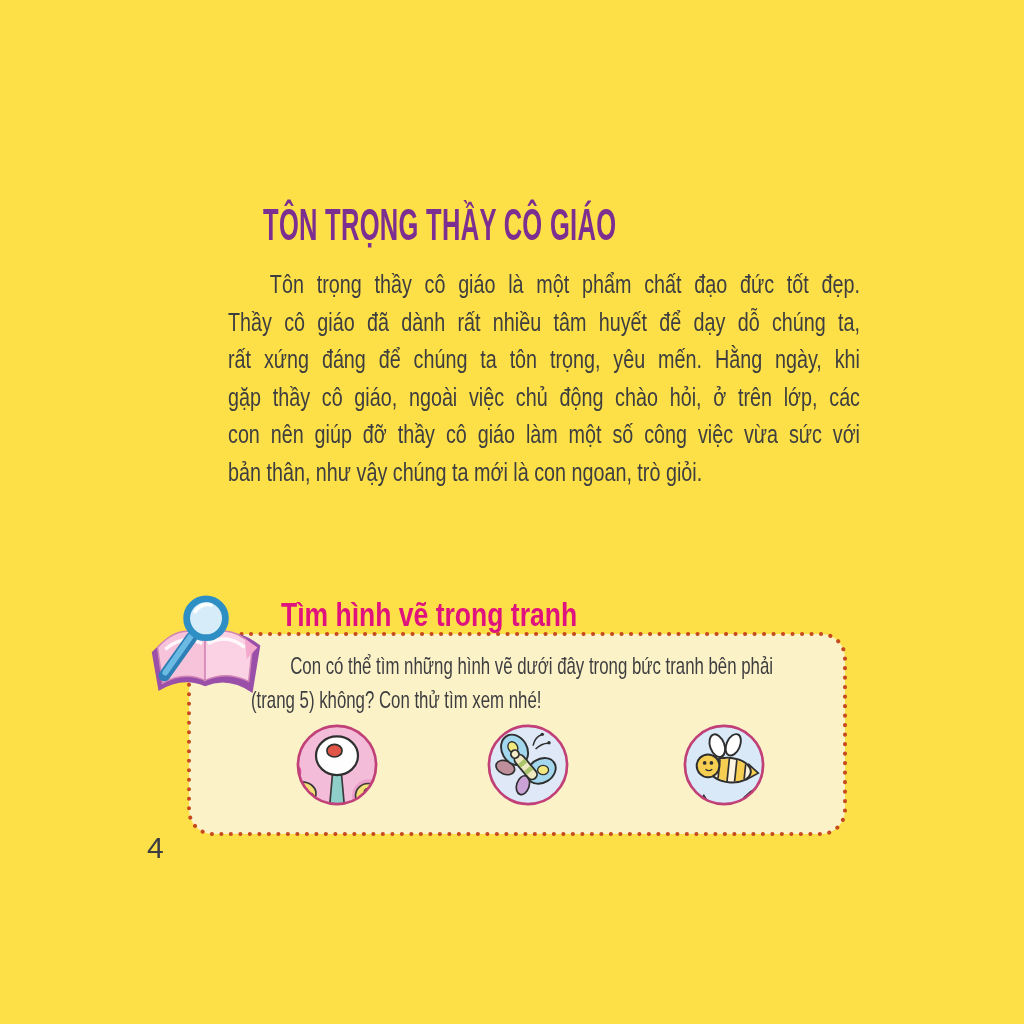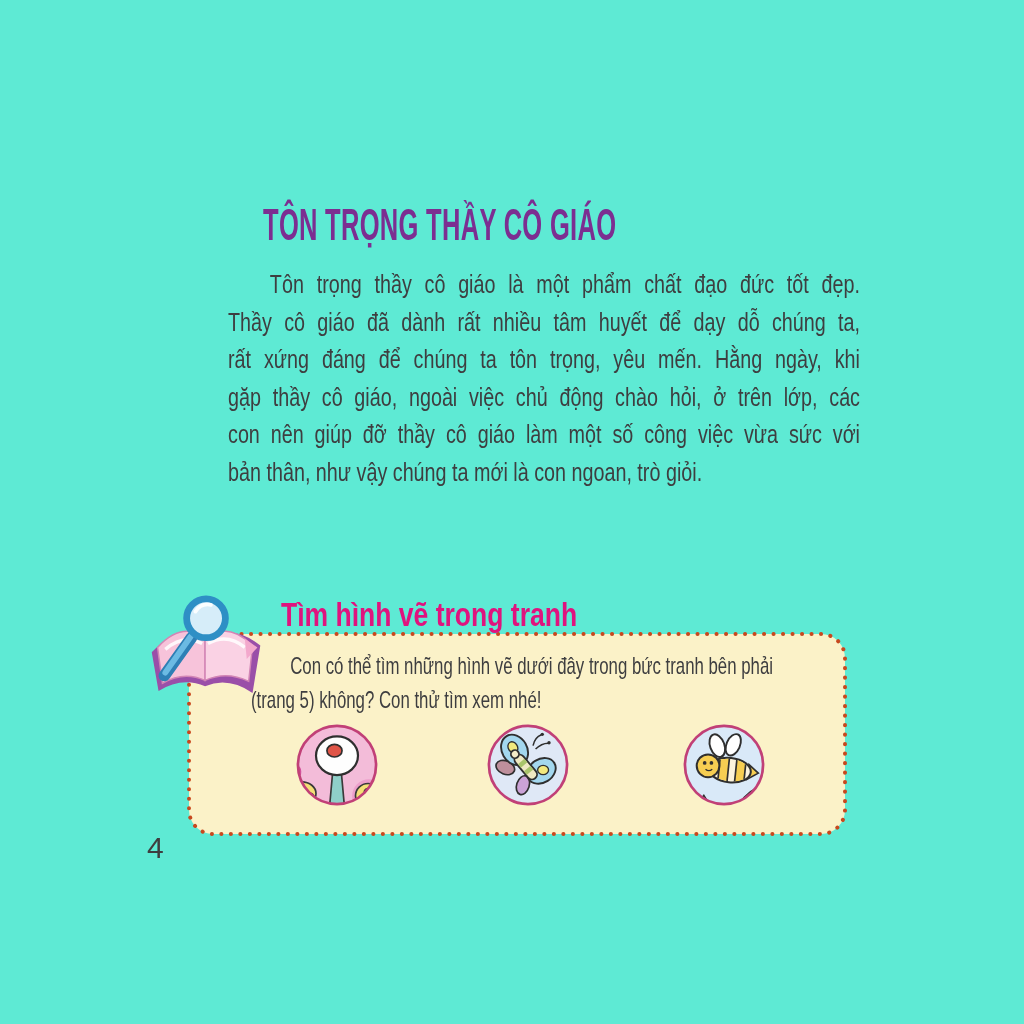--- a/index.html
+++ b/index.html
@@ -1,17 +1,17 @@
 <!DOCTYPE html>
 <html><head>
 <meta charset="utf-8">
 <style>
   html,body{margin:0;padding:0;background:#ffffff;}
   .page{
-    position:relative;width:1024px;height:1024px;background:#5eead4;overflow:hidden;
+    position:relative;width:1024px;height:1024px;background:#fde047;overflow:hidden;
     font-family:"Liberation Sans","DejaVu Sans",sans-serif;color:#3e3e40;
   }
   .page-title{
     position:absolute;left:263px;top:202px;
     font-size:44px;font-weight:bold;letter-spacing:0.5px;line-height:1.05;
     color:#7C2E91;white-space:nowrap;
     transform:scaleX(0.58);transform-origin:left top;
   }
   .paragraph{
     position:absolute;left:228px;top:266px;width:800px;

